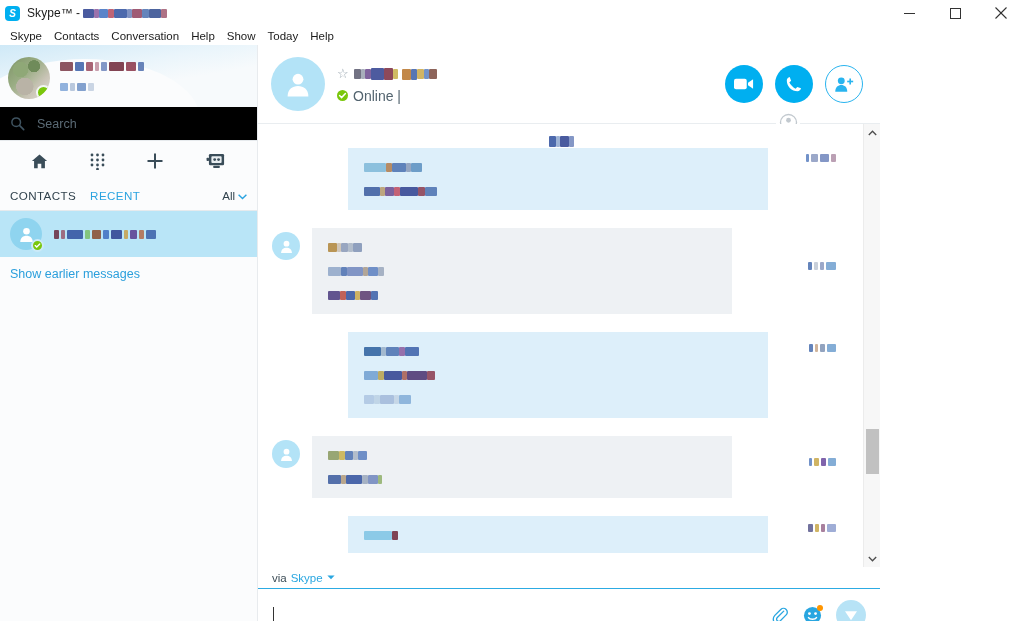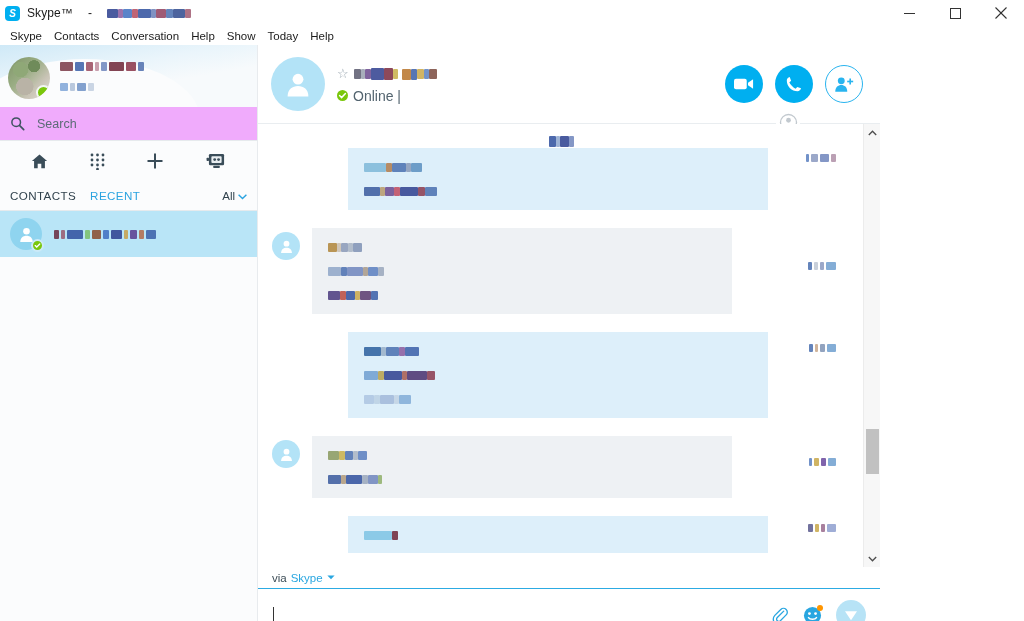--- a/index.html
+++ b/index.html
@@ -17,21 +17,21 @@
     background: #ffffff; display: flex; align-items: center;
   }
   .sky-logo {
     width: 15px; height: 15px; margin-left: 5px; border-radius: 4px;
     background: #00aff0; color: #fff; font-size: 10px; font-weight: bold;
     display: flex; align-items: center; justify-content: center;
     font-style: italic;
   }
   .title-text {
     margin-left: 7px; font-size: 12px; color: #1a1a1a; letter-spacing: .1px;
-    display: flex; align-items: center; gap: 15px;
+    display: flex; align-items: center; gap: 3px;
   }
   .win-ctrls {
     position: absolute; right: 0; top: 0; height: 26px; display: flex;
   }
   .win-btn {
     width: 46px; height: 26px; display: flex; align-items: center;
     justify-content: center; font-size: 12px; color: #333;
   }
   .win-btn svg { display: block; }
 
@@ -74,21 +74,21 @@
   .pf-name {
     position: absolute; left: 60px; top: 17px; z-index: 3;
     display:flex; gap:2px; align-items:center;
   }
   .pf-status {
     position: absolute; left: 60px; top: 38px; z-index: 3;
     display:flex; gap:2px; align-items:center;
   }
   .searchrow {
     height: 34px; display: flex; align-items: center; padding-left: 10px;
-    border-bottom: 1px solid #e6eaed; background:#f0abfc;
+    border-bottom: 1px solid #e6eaed; background:#000000;
   }
   .search-ico { width: 16px; height: 16px; color:#3f5360; }
   .search-ph { margin-left: 11px; font-size: 12.5px; color: #5b6b76; }
   .navrow {
     height: 40px; display: flex; align-items: center;
     justify-content: space-around; padding: 0 10px;
   }
   .nav-ico { color: #3a4d59; display:flex; align-items:center; justify-content:center; }
   .tabsrow {
     height: 30px; display: flex; align-items: center; padding: 0 10px;
@@ -406,20 +406,21 @@
           <span class="rd" style="width:9px;background:#8a4a2e"></span>
           <span class="rd" style="width:6px;background:#3f6fc0"></span>
           <span class="rd" style="width:11px;background:#2b3f8f"></span>
           <span class="rd" style="width:4px;background:#c8a04a"></span>
           <span class="rd" style="width:7px;background:#5a3a8e"></span>
           <span class="rd" style="width:5px;background:#b46a4a"></span>
           <span class="rd" style="width:10px;background:#3a5fa8"></span>
       </span>
     </div>
 
+    <div class="show-earlier">Show earlier messages</div>
   </div>
 
   <div class="chat">
 
     <div class="chat-hdr">
       <span class="ch-avatar">
         <svg width="28" height="28" viewBox="0 0 28 28">
             <circle cx="14" cy="9.2" r="5.4" fill="#fff"></circle>
             <path d="M3.6 26.5 C3.6 19.4 8.4 16 14 16 C19.6 16 24.4 19.4 24.4 26.5 Z" fill="#fff"></path>
           </svg>

